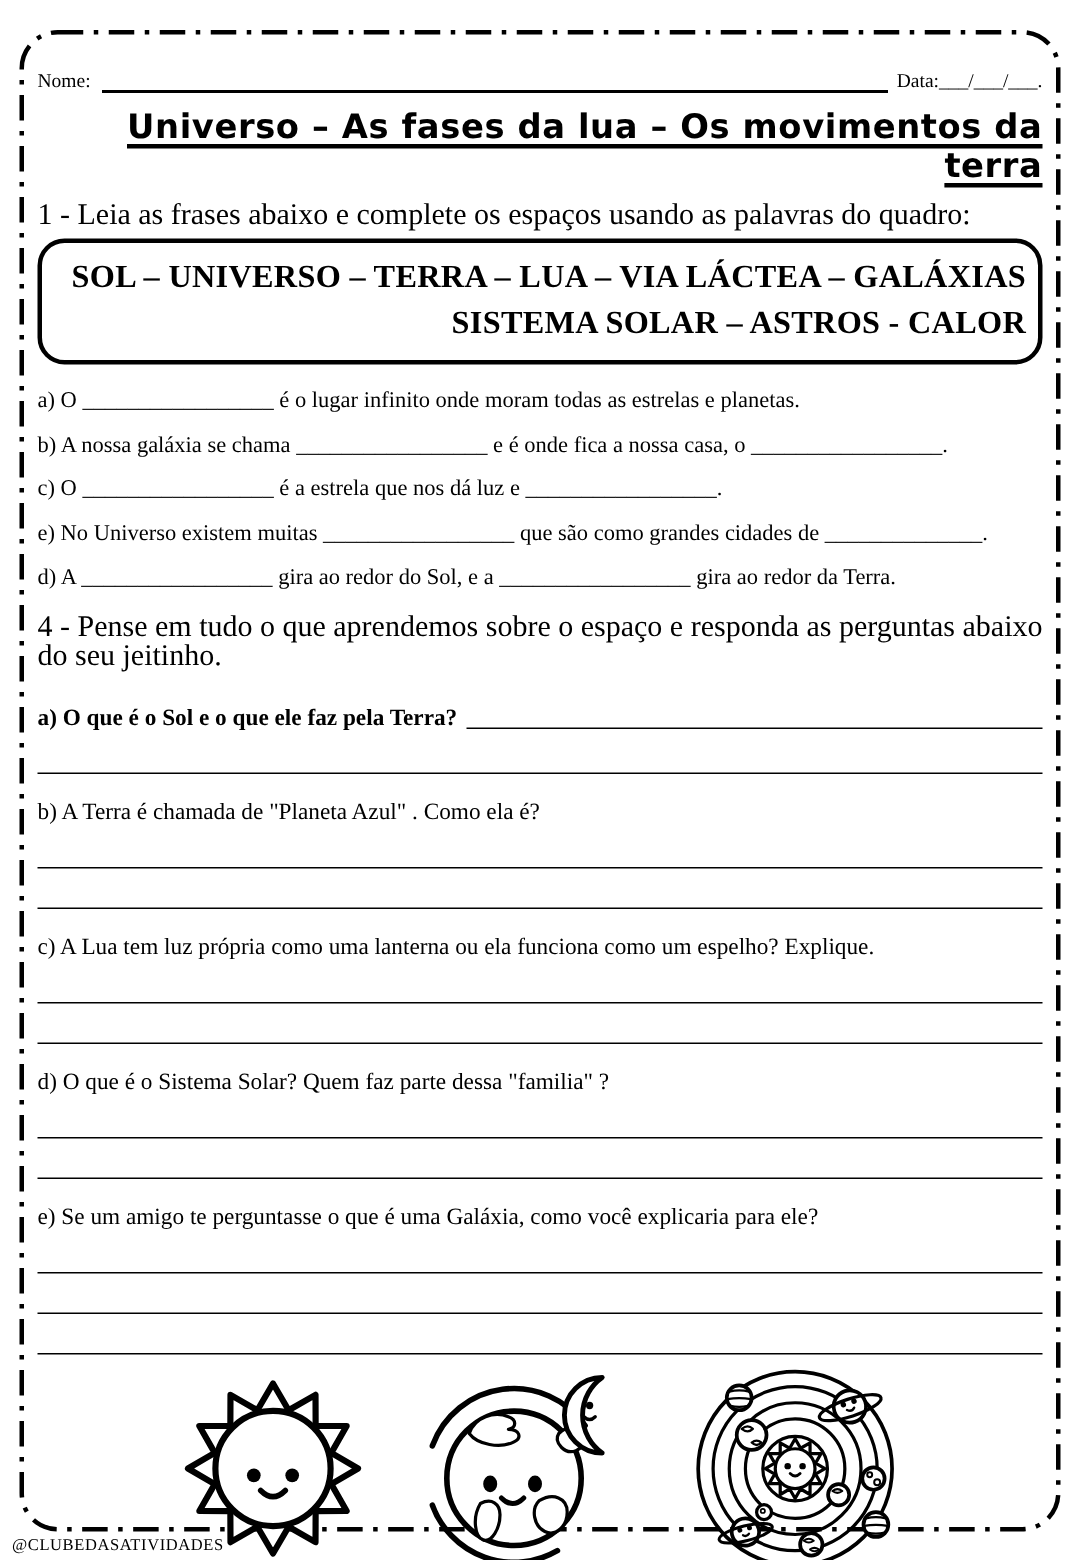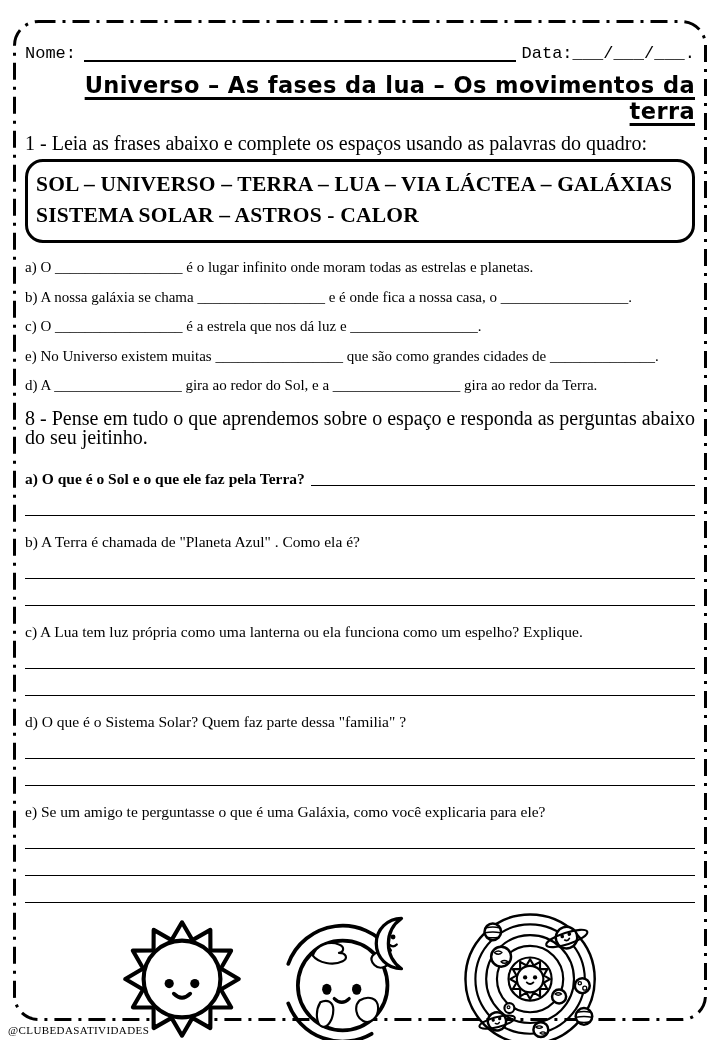--- a/index.html
+++ b/index.html
@@ -5,32 +5,32 @@
   * { margin:0; padding:0; box-sizing:border-box; }
   html,body { background:#fff; }
   .page {
     position:relative; width:720px; height:1040px; background:#fff;
     font-family:"Liberation Serif", serif; color:#000; overflow:hidden;
   }
   .cut-border { position:absolute; left:0; top:0; width:720px; height:1040px; pointer-events:none; }
   .content { position:absolute; left:13px; top:20px; width:694px; height:1000px; padding:0 12px; }
 
   .name-row { display:flex; align-items:flex-end; margin-top:24px;
-    font-family:Liberation Mono, monospace; font-size:17px; line-height:20px; }
+    font-family:Liberation Serif, serif; font-size:13px; line-height:20px; }
   .name-line { flex:1; border-bottom:2px solid #000; margin:0 6px 2px 8px; height:14px; }
   .date-label { white-space:nowrap; }
 
   .title { margin-top:8px; text-align:right; font-family:"DejaVu Sans", sans-serif;
     font-weight:bold; font-size:22.5px; letter-spacing:0.4px;
     text-decoration:underline; text-underline-offset:4px; text-decoration-thickness:2.5px; }
 
   .instr { margin-top:10px; font-size:20px; line-height:19px; }
 
   .word-box { margin-top:6px; border:3.5px solid #000; border-radius:18px;
-    padding:7px 8px 9px; text-align:left; font-weight:bold;
+    padding:7px 8px 9px; text-align:right; font-weight:bold;
     font-size:21.5px; line-height:1.45; letter-spacing:0.2px; }
 
   .fill-items { margin-top:10px; }
   .fill-item { font-size:15px; line-height:29.5px; white-space:nowrap; }
 
   .instr2 { margin-top:8px; }
 
   .question { margin-top:16px; }
   .question.first { margin-top:22px;font-weight:bold; }
   .q-row { display:flex; align-items:flex-end; }
@@ -74,21 +74,21 @@
     </div>
 
     <div class="fill-items">
       <div class="fill-item">a) O _________________ é o lugar infinito onde moram todas as estrelas e planetas.</div>
       <div class="fill-item">b) A nossa galáxia se chama _________________ e é onde fica a nossa casa, o _________________.</div>
       <div class="fill-item">c) O _________________ é a estrela que nos dá luz e _________________.</div>
       <div class="fill-item">e) No Universo existem muitas _________________ que são como grandes cidades de ______________.</div>
       <div class="fill-item">d) A _________________ gira ao redor do Sol, e a _________________ gira ao redor da Terra.</div>
     </div>
 
-    <p class="instr instr2">8 - Pense em tudo o que aprendemos sobre o espaço e responda as perguntas abaixo do seu jeitinho.</p>
+    <p class="instr instr2">4 - Pense em tudo o que aprendemos sobre o espaço e responda as perguntas abaixo do seu jeitinho.</p>
 
     <div>
 
       <div class="question first">
         <div class="q-row">
           <span class="q-label">a) O que é o Sol e o que ele faz pela Terra?</span>
           <span class="inline-line"></span>
         </div>
         <div class="answer-line"></div>
       </div>

